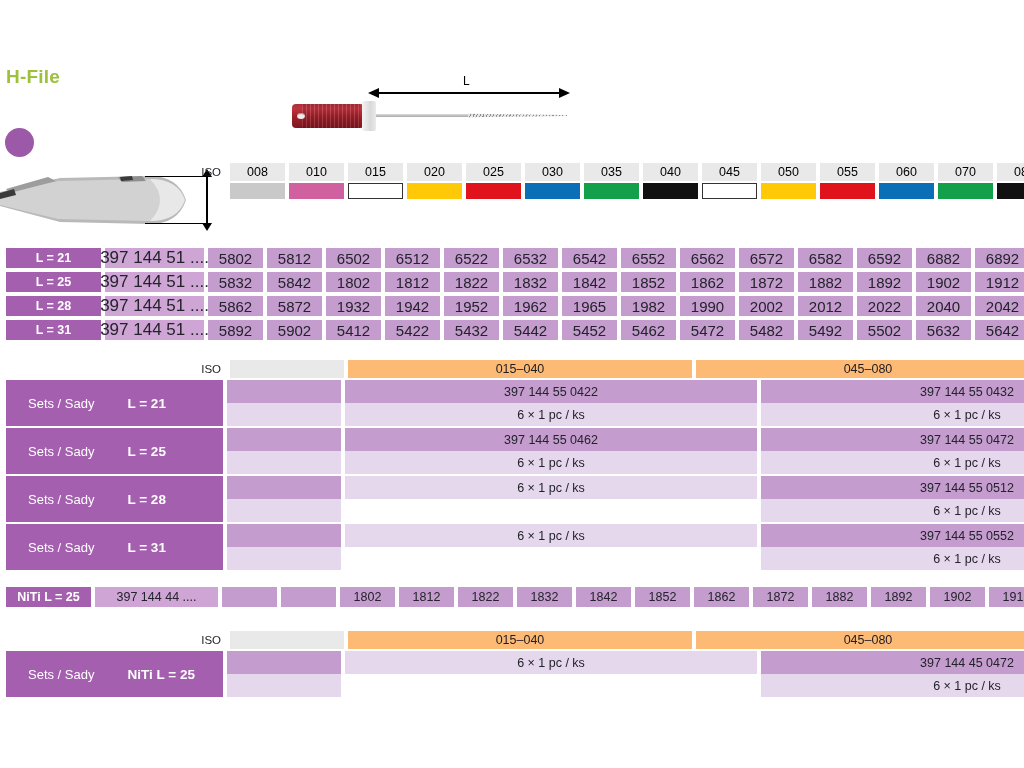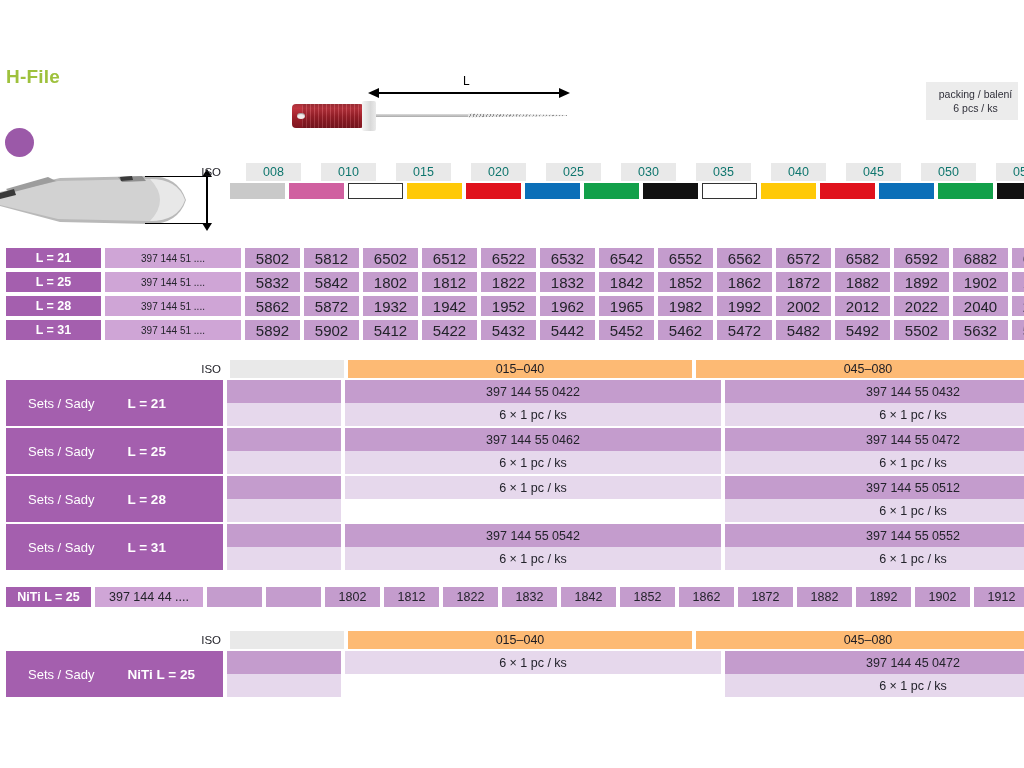--- a/index.html
+++ b/index.html
@@ -77,68 +77,64 @@
   .tipbar.t{top:176px;} .tipbar.b{top:223px;}
 
   
   .row{position:absolute;display:flex;align-items:stretch;}
   .cell{box-sizing:border-box;display:flex;align-items:center;justify-content:center;
         font-size:12.5px;white-space:nowrap;}
 
   
   .isohdr{left:198px;top:163px;height:18px;}
   .isohdr .lbl{width:28px;justify-content:flex-end;padding-right:5px;font-size:11.5px;color:#1d1d24;}
-  .isohdr .hc{width:55px;margin-left:20px;background:#e9e9e9;color:#0f766e;font-size:12.5px;}
+  .isohdr .hc{width:55px;margin-left:4px;background:#e9e9e9;color:#000000;font-size:12.5px;}
 
   .swatchrow{left:226px;top:183px;height:16px;}
   .swatchrow .sw{width:55px;margin-left:4px;}
   .swatchrow .sw i{display:block;width:100%;height:100%;}
 
   
   .drow{left:6px;height:20px;}
   .drow .len{width:95px;background:#a45fae;color:#fff;font-weight:bold;font-size:12.5px;}
-  .drow .art{width:136px;margin-left:4px;background:#cfa5d6;color:#23232b;font-size:10px;}
+  .drow .art{width:99px;margin-left:4px;background:#cfa5d6;color:#23232b;font-size:17px;}
   .drow .v{width:55px;margin-left:4px;background:#c49ccd;color:#23232b;font-size:15px;}
 
   
   .setshdr{left:198px;height:18px;}
   .setshdr .lbl{width:28px;justify-content:flex-end;padding-right:5px;font-size:11.5px;color:#1d1d24;}
   .setshdr .blank{width:114px;margin-left:4px;background:#e9e9e9;}
   .setshdr .grp{width:344px;margin-left:4px;background:#fdba74;font-size:12.5px;color:#1d1d24;}
 
   .setrow{left:6px;height:46px;}
   .setrow .lab{
     width:217px;background:#a45fae;color:#fff;font-size:13px;
     justify-content:flex-start;padding-left:22px;gap:33px;
   }
   .setrow .lab b{font-size:13.5px;}
   .setrow .spacer{width:114px;margin-left:4px;display:flex;flex-direction:column;}
-  .setrow .grpcol{width:376px;margin-left:4px;display:flex;flex-direction:column;}
+  .setrow .grpcol{width:412px;margin-left:4px;display:flex;flex-direction:column;}
   .half{height:23px;display:flex;align-items:center;justify-content:center;font-size:12.5px;}
   .half.top{background:#c49ccd;color:#23232b;}
   .half.bot{background:#e6d8ec;color:#23232b;}
 
   
   .nitirow{left:6px;height:20px;}
   .nitirow .len{width:85px;background:#a45fae;color:#fff;font-weight:bold;font-size:12.5px;}
-  .nitirow .art{width:108px;margin-left:4px;background:#cfa5d6;color:#23232b;font-size:12.5px;}
+  .nitirow .art{width:123px;margin-left:4px;background:#cfa5d6;color:#23232b;font-size:12.5px;}
   .nitirow .v{width:55px;margin-left:4px;background:#c49ccd;color:#23232b;font-size:12.5px;}
 </style>
 </head>
 <body>
 
 <div class="page">
 
   <div class="title">H-File</div>
   <div class="dot"></div>
 
-  <div class="packbox">
-    <div>packing / balení</div>
-    <div>6 pcs / ks</div>
-  </div>
 
   <div class="instrument">
     <div class="handle">
       <div class="ridges"></div>
       <div class="hole"></div>
     </div>
     <div class="collar"></div>
     <div class="shaft"></div>
     <div class="flutes"></div>
     <div class="dimline"></div>
@@ -263,21 +259,21 @@
         <div class="cell len">L = 28</div>
         <div class="cell art">397 144 51 ....</div>
         <div class="cell v">5862</div>
         <div class="cell v">5872</div>
         <div class="cell v">1932</div>
         <div class="cell v">1942</div>
         <div class="cell v">1952</div>
         <div class="cell v">1962</div>
         <div class="cell v">1965</div>
         <div class="cell v">1982</div>
-        <div class="cell v">1992</div>
+        <div class="cell v">1990</div>
         <div class="cell v">2002</div>
         <div class="cell v">2012</div>
         <div class="cell v">2022</div>
         <div class="cell v">2040</div>
         <div class="cell v">2042</div>
       </div>
       <div class="row drow" style="top: 320px;">
         <div class="cell len">L = 31</div>
         <div class="cell art">397 144 51 ....</div>
         <div class="cell v">5892</div>
@@ -360,21 +356,20 @@
       <div class="row setrow" style="top: 524px;">
         <div class="cell lab">
           <span>Sets / Sady</span>
           <b>L = 31</b>
         </div>
         <div class="spacer">
           <div class="half top"></div>
           <div class="half bot"></div>
         </div>
         <div class="grpcol">
-          <div class="half top">397 144 55 0542</div>
           <div class="half bot">6 × 1 pc / ks</div>
         </div>
         <div class="grpcol">
           <div class="half top">397 144 55 0552</div>
           <div class="half bot">6 × 1 pc / ks</div>
         </div>
       </div>
     </div>
 
   <div class="row nitirow" id="niti-row" style="top:587px;">

